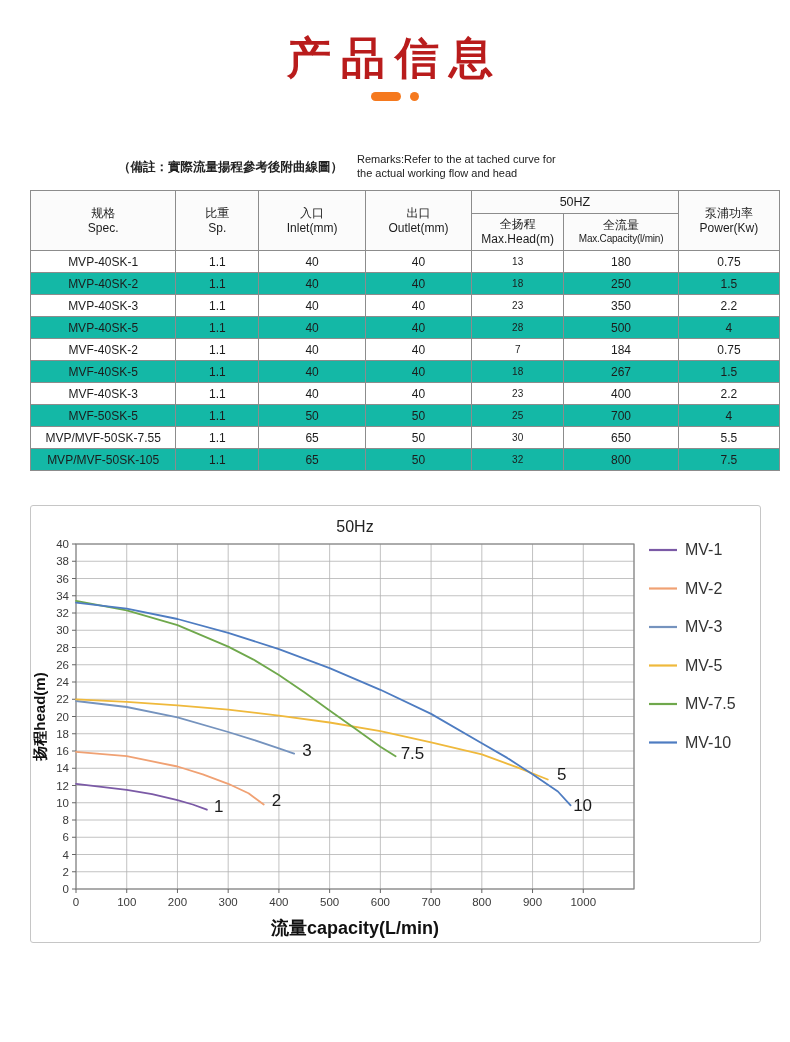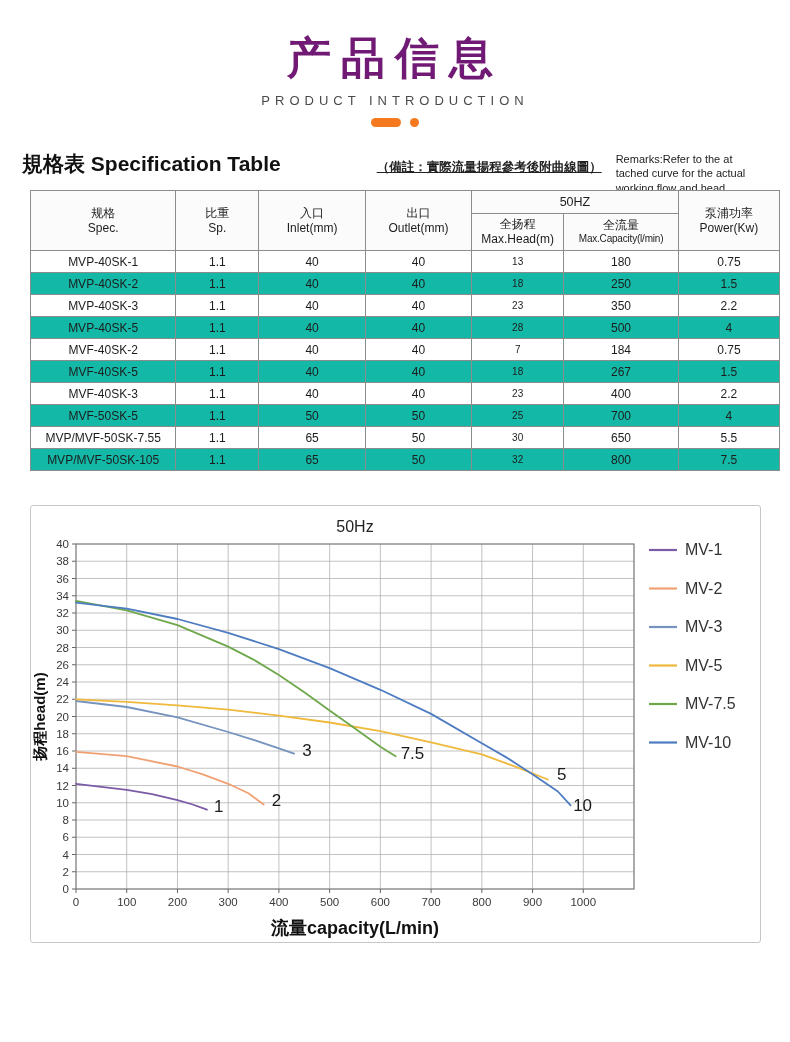--- a/index.html
+++ b/index.html
@@ -10,21 +10,21 @@
   .main-title{font-size:44px;font-weight:bold;letter-spacing:10px;line-height:1.1;}
   .subtitle{margin-top:11px;font-size:13px;letter-spacing:5px;color:#4a4a4a;}
   .accent-row{margin-top:10px;display:flex;justify-content:center;align-items:center;gap:9px;}
   .accent-dash{width:30px;height:9px;border-radius:5px;}
   .accent-dot{width:9px;height:9px;border-radius:50%;}
 
   
   .section-row{position:absolute;top:150px;left:22px;width:746px;display:flex;align-items:flex-start;}
   .section-title{font-size:21px;font-weight:bold;color:#111;white-space:nowrap;}
   .section-title .en{font-weight:600;}
-  .section-note{font-size:12.5px;font-weight:bold;color:#222;margin-left:96px;margin-top:9px;white-space:nowrap;text-decoration:underline;}
+  .section-note{font-size:12.5px;font-weight:bold;color:#222;margin-left:96px;margin-top:9px;white-space:nowrap;}
   .section-remark{font-size:11px;color:#222;line-height:1.3;margin-left:14px;margin-top:2px;width:212px;}
 
   
   .spec-table{position:absolute;top:190px;left:30px;width:750px;border-collapse:collapse;table-layout:fixed;font-size:12px;color:#1c1c1c;}
   .spec-table th,.spec-table td{border:1px solid #8c8c8c;text-align:center;vertical-align:middle;padding:0;overflow:hidden;}
   .spec-table thead th{font-weight:normal;background:#fbfbfb;}
   .spec-table .group-th{height:22px;font-size:12.5px;}
   .spec-table .lbl-th{height:36px;line-height:1.25;}
   .spec-table .lbl-th .en{font-size:12px;}
   .spec-table .lbl-th .en.tight{font-size:10px;letter-spacing:-0.2px;}
@@ -35,33 +35,28 @@
 
   
   .chart-box{position:absolute;top:505px;left:30px;width:729px;height:436px;border:1px solid #c6c6c6;border-radius:3px;background:#fff;}
   .chart-box svg{display:block;}
   text{font-family:"Liberation Sans","DejaVu Sans",sans-serif;}
 </style>
 </head>
 <body>
 
 <div class="title-wrap">
-  <div class="main-title" style="color: #701a75;">产品信息</div>
-  <div class="subtitle">PRODUCT INTRODUCTION</div>
+  <div class="main-title" style="color: #b91c1c;">产品信息</div>
   <div class="accent-row">
     <span class="accent-dash" style="background: rgb(245, 121, 30);"></span>
     <span class="accent-dot" style="background: rgb(245, 121, 30);"></span>
   </div>
 </div>
 
 <div class="section-row">
-  <div class="section-title">
-    <span>規格表</span>
-    <span class="en">Specification Table</span>
-  </div>
   <div class="section-note">（備註：實際流量揚程參考後附曲線圖）</div>
   <div class="section-remark">Remarks:Refer to the at tached curve for the actual working flow and head</div>
 </div>
 
 <table class="spec-table">
   <colgroup>
     <col style="width:19.4%">
       <col style="width:11.1%">
       <col style="width:14.2%">
     <col style="width:14.2%">

